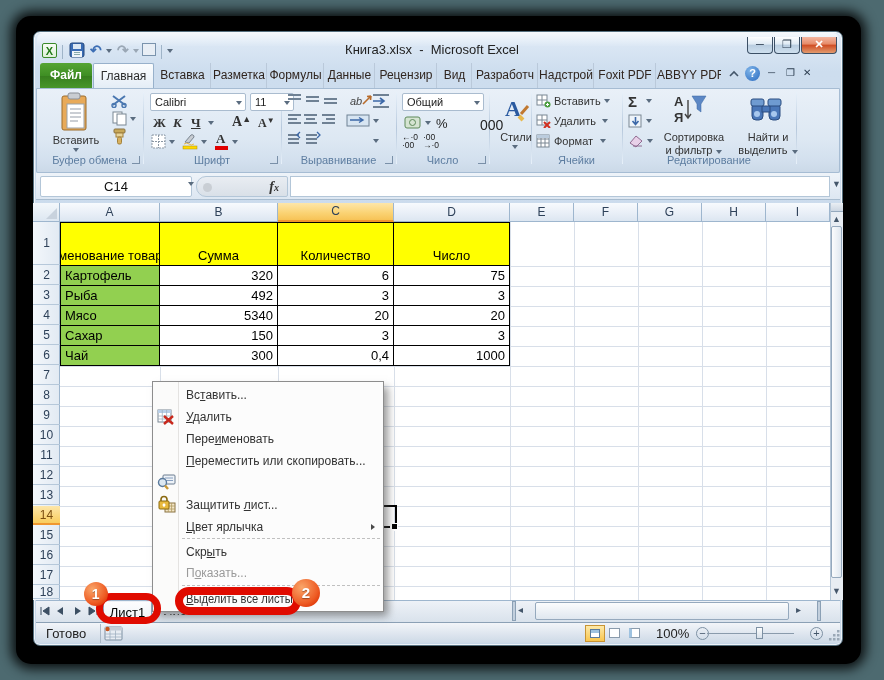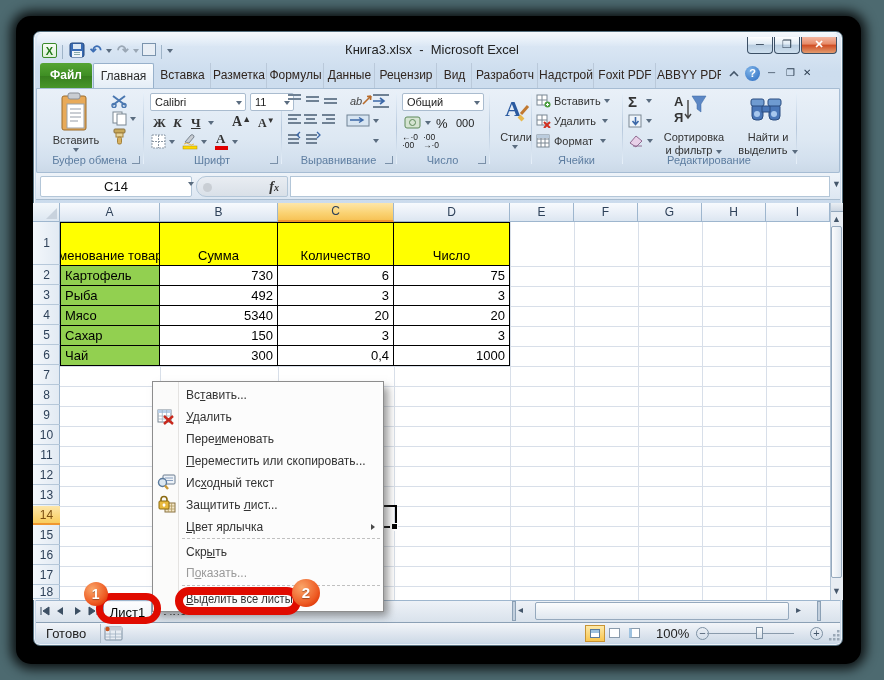--- a/index.html
+++ b/index.html
@@ -212,21 +212,21 @@
   <div class="da" style="position:absolute;left:337px;top:31px;"></div>
   <div class="da" style="position:absolute;left:337px;top:51px;"></div>
 
   <div class="combo" style="left:366px;top:5px;width:82px;height:18px;">Общий<span class="da" style="position:absolute;right:3px;top:7px;"></span></div>
   <svg style="position:absolute;left:368px;top:27px;" width="20" height="15" viewBox="0 0 20 15">
       <rect x="1" y="2" width="15" height="11" rx="2" fill="#d5e4d2" stroke="#5e8a5a"></rect>
       <circle cx="8.5" cy="7.5" r="3" fill="none" stroke="#5e8a5a"></circle>
     </svg>
   <div class="da" style="position:absolute;left:389px;top:33px;"></div>
   <div style="position:absolute;left:400px;top:28px;font-size:13px;color:#222;">%</div>
-  <div style="position:absolute;left:420px;top:29px;font-size:11px;color:#222;">000</div>
+  <div style="position:absolute;left:444px;top:29px;font-size:14px;color:#222;">000</div>
   <div style="position:absolute;left:366px;top:45px;font-size:8.5px;color:#222;line-height:8px;">←·0<br>·00</div>
   <div style="position:absolute;left:387px;top:45px;font-size:8.5px;color:#222;line-height:8px;">·00<br>→·0</div>
 
   <svg style="position:absolute;left:465px;top:6px;" width="30" height="34" viewBox="0 0 30 34">
     <text x="4" y="22" font-size="22" fill="#2a5aa0" font-family="Liberation Serif" font-weight="bold">A</text>
     <path d="M20 20 l7 -8" stroke="#c07830" stroke-width="3"></path>
     <path d="M18 22 l4 4" stroke="#e8b94e" stroke-width="4"></path>
   </svg>
   <div style="position:absolute;left:455px;top:43px;width:50px;text-align:center;">Стили</div>
   <div class="da" style="position:absolute;left:476px;top:57px;"></div>
@@ -343,21 +343,21 @@
 <div class="rowhdr" style="top:224px;height:19px;line-height:19px;">11</div>
 <div class="rowhdr" style="top:244px;height:19px;line-height:19px;">12</div>
 <div class="rowhdr" style="top:264px;height:19px;line-height:19px;">13</div>
 <div class="rowhdr sel" style="top:284px;height:19px;line-height:19px;">14</div>
 <div class="rowhdr" style="top:304px;height:19px;line-height:19px;">15</div>
 <div class="rowhdr" style="top:324px;height:19px;line-height:19px;">16</div>
 <div class="rowhdr" style="top:344px;height:19px;line-height:19px;">17</div>
 <div class="rowhdr" style="top:364px;height:13px;line-height:13px;">18</div>
 </div>
 <div class="abs cell cg" style="left:60px;top:266px;width:100px;height:20px;border-left:1.5px solid #000;">Картофель</div>
-<div class="abs cell cn" style="left:160px;top:266px;width:118px;height:20px;">730</div>
+<div class="abs cell cn" style="left:160px;top:266px;width:118px;height:20px;">320</div>
 <div class="abs cell cn" style="left:278px;top:266px;width:116px;height:20px;">6</div>
 <div class="abs cell cn" style="left:394px;top:266px;width:116px;height:20px;">75</div>
 <div class="abs cell cg" style="left:60px;top:286px;width:100px;height:20px;border-left:1.5px solid #000;">Рыба</div>
 <div class="abs cell cn" style="left:160px;top:286px;width:118px;height:20px;">492</div>
 <div class="abs cell cn" style="left:278px;top:286px;width:116px;height:20px;">3</div>
 <div class="abs cell cn" style="left:394px;top:286px;width:116px;height:20px;">3</div>
 <div class="abs cell cg" style="left:60px;top:306px;width:100px;height:20px;border-left:1.5px solid #000;">Мясо</div>
 <div class="abs cell cn" style="left:160px;top:306px;width:118px;height:20px;">5340</div>
 <div class="abs cell cn" style="left:278px;top:306px;width:116px;height:20px;">20</div>
 <div class="abs cell cn" style="left:394px;top:306px;width:116px;height:20px;">20</div>
@@ -413,23 +413,20 @@
     </div>
   <div class="mi" style="top:24px;">
       <span class="t"><u>У</u>далить</span>
     </div>
   <div class="mi" style="top:46px;text-align:center;">
       <span class="t">Пере<u>и</u>меновать</span>
     </div>
   <div class="mi" style="top:68px;">
       <span class="t"><u>П</u>ереместить или скопировать...</span>
     </div>
-  <div class="mi" style="top:90px;">
-      <span class="t">Ис<u>х</u>одный текст</span>
-    </div>
   <div class="mi" style="top:112px;">
       <span class="t">Защитить <u>л</u>ист...</span>
     </div>
   <div class="mi" style="top:134px;">
       <span class="t"><u>Ц</u>вет ярлычка</span>
       <span class="subarr"></span>
     </div>
   <div class="msep" style="top:156px;"></div>
   <div class="mi" style="top:159px;">
       <span class="t">Скр<u>ы</u>ть</span>

